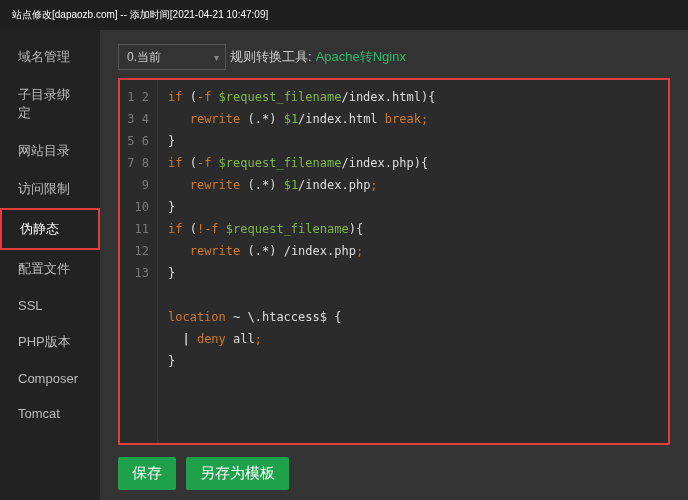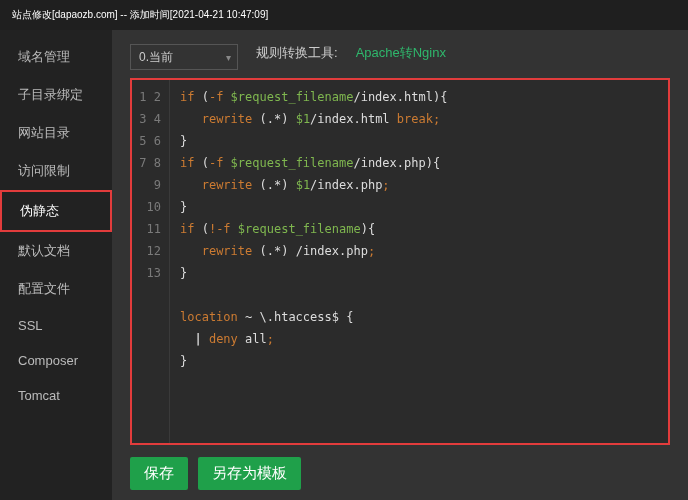--- a/index.html
+++ b/index.html
@@ -14,21 +14,21 @@
 }
 .container { display: flex; flex-direction: column; height: 100%; }
 .titlebar {
   background: #1f1f1f;
   color: #fff;
   padding: 8px 12px;
   font-size: 10px;
 }
 .body-wrap { display: flex; flex: 1; overflow: hidden; }
 .sidebar {
-  width: 112px;
+  width: 100px;
   background: #222;
   display: flex;
   flex-direction: column;
   padding-top: 8px;
 }
 .sidebar-item {
   padding: 10px 18px;
   color: #bbb;
   cursor: pointer;
   font-size: 13px;
@@ -41,22 +41,22 @@
 .main {
   flex: 1;
   background: #333;
   padding: 14px 18px 10px 18px;
   display: flex;
   flex-direction: column;
   overflow: hidden;
 }
 .toolbar {
   display: flex;
-  align-items: flex-start;
-  gap: 18px;
+  align-items: center;
+  gap: 4px;
   margin-bottom: 8px;
 }
 .select-box {
   position: relative;
   width: 108px;
   height: 26px;
   border: 1px solid #555;
   background: #333;
   color: #ccc;
   font-size: 12px;
@@ -126,23 +126,23 @@
 
 <div class="container">
   <div class="titlebar">站点修改[dapaozb.com] -- 添加时间[2021-04-21 10:47:09]</div>
   <div class="body-wrap">
     <div class="sidebar">
       <div class="sidebar-item">域名管理</div>
       <div class="sidebar-item">子目录绑定</div>
       <div class="sidebar-item">网站目录</div>
       <div class="sidebar-item">访问限制</div>
       <div class="sidebar-item active">伪静态</div>
-      <div class="sidebar-item">默认文档</div>
       <div class="sidebar-item">配置文件</div>
       <div class="sidebar-item">SSL</div>
+      <div class="sidebar-item">PHP版本</div>
       <div class="sidebar-item">Composer</div>
       <div class="sidebar-item">Tomcat</div>
     </div>
     <div class="main">
       <div class="toolbar">
         <div class="select-box">
           <span>0.当前</span>
           <span class="select-arrow">▾</span>
         </div>
         <span class="tool-label">规则转换工具:</span>

